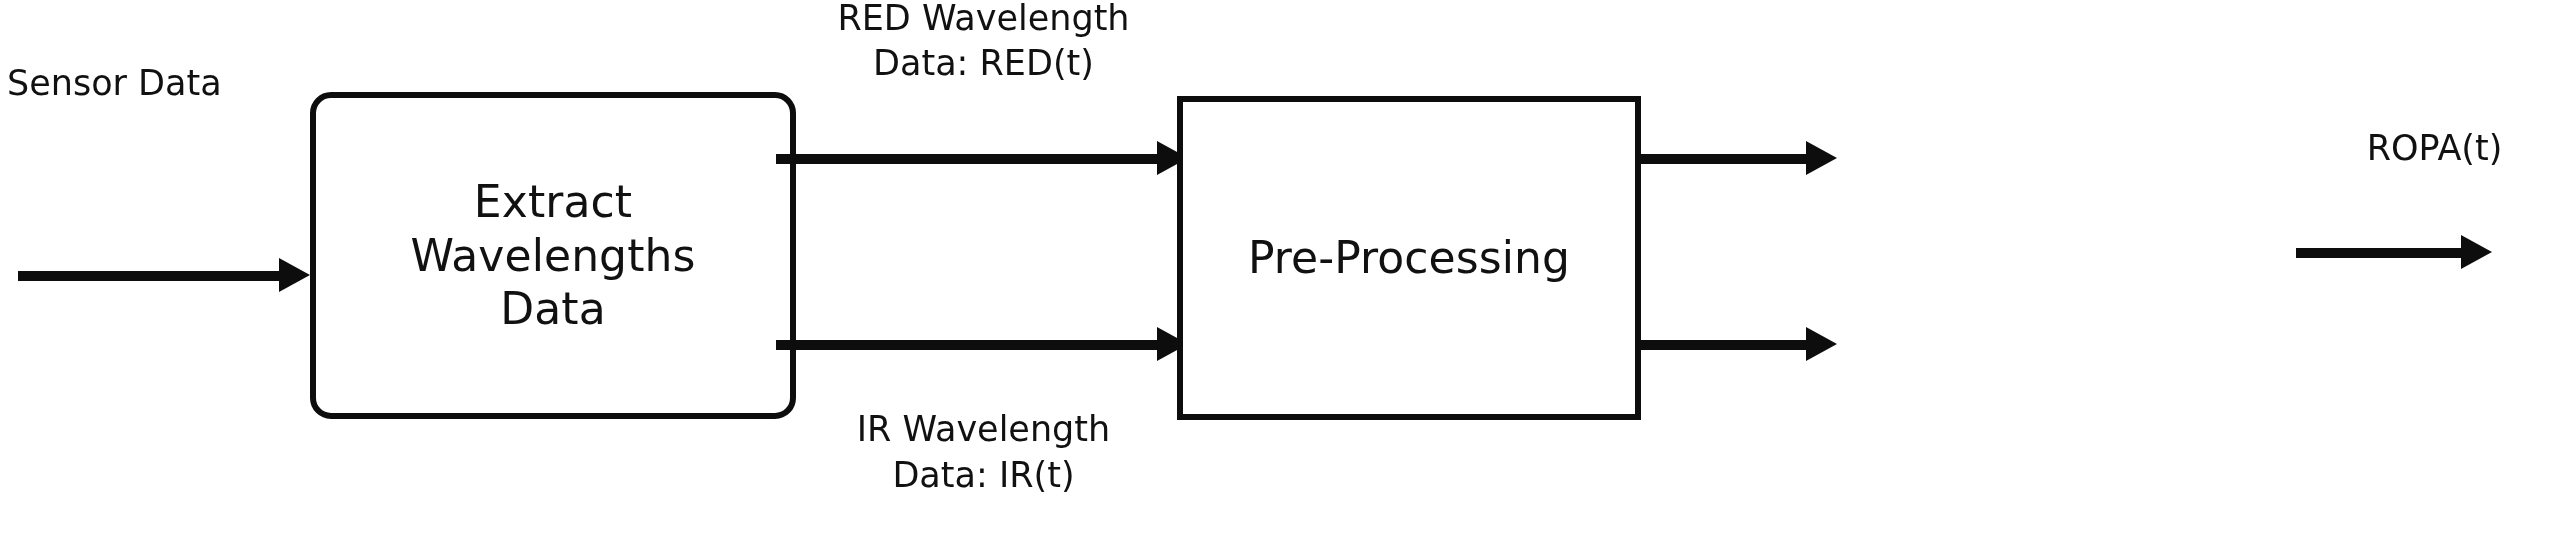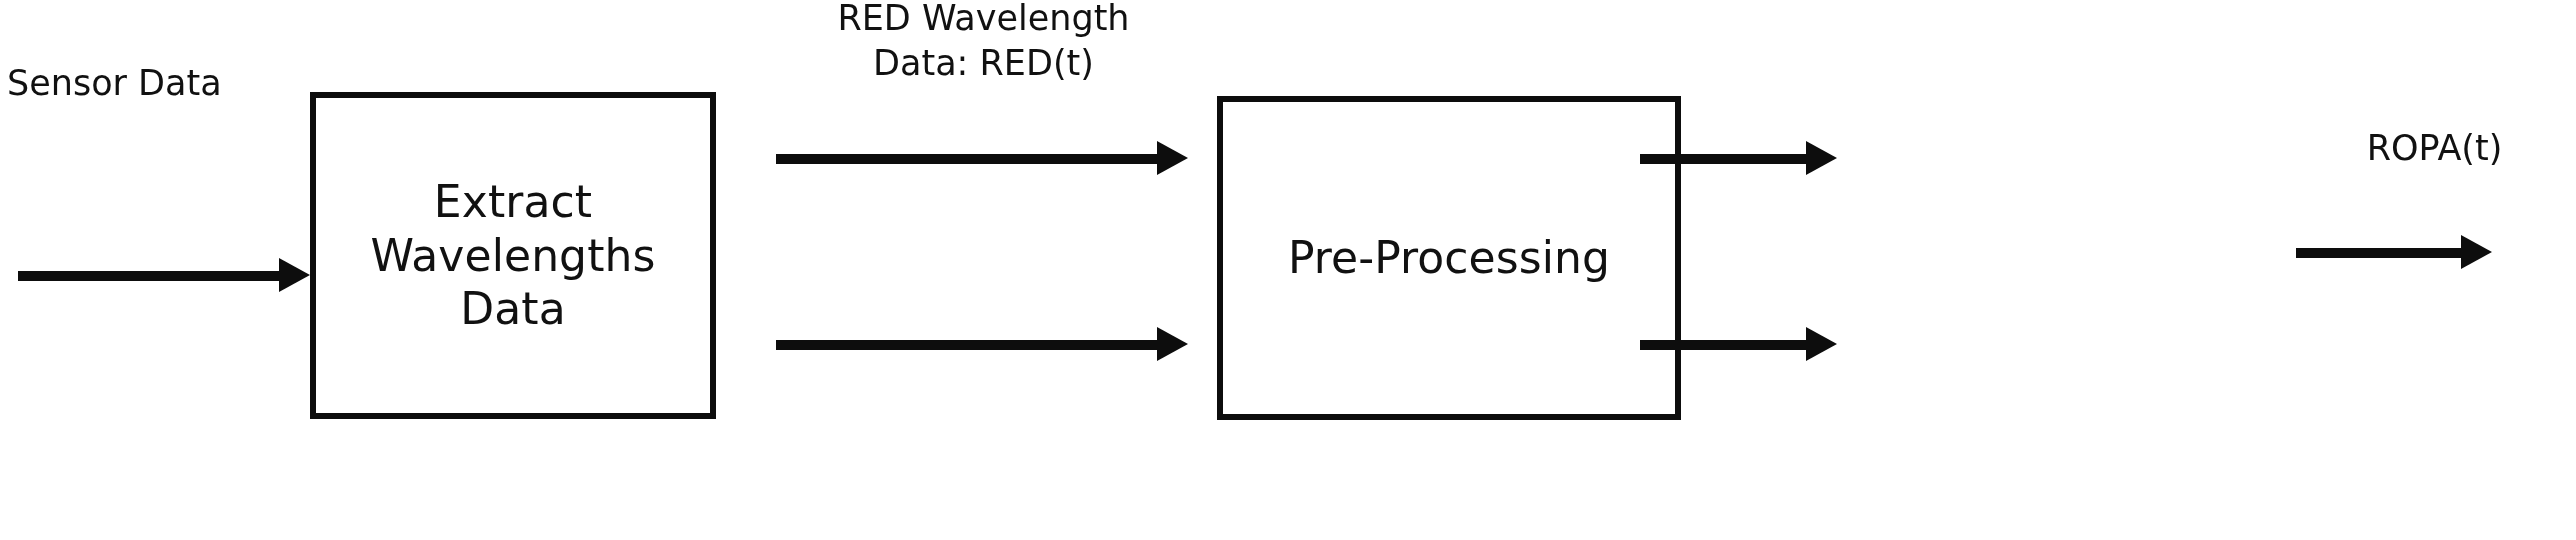--- a/index.html
+++ b/index.html
@@ -28,22 +28,22 @@
     text-align: center;
   }
   .proc-box .box-label {
     font-size: 44px;
     line-height: 1.22;
     font-weight: 400;
     letter-spacing: 0.1px;
     color: #111111;
     white-space: pre-line;
   }
-  #box-extract   { left: 310px;  top: 92px; width: 406px; height: 327px; }
-  #box-preproc   { left: 1177px; top: 96px; width: 464px; height: 324px; margin-left: 40px; }
+  #box-extract   { left: 310px;  top: 92px; width: 486px; height: 327px; border-radius: 21px; }
+  #box-preproc   { left: 1177px; top: 96px; width: 464px; height: 324px; }
   #box-model     { left: 1838px; top: 94px; width: 459px; height: 326px; }
 
   
   .arrow {
     position: absolute;
     height: 0;
   }
   .arrow .shaft {
     position: absolute;
     left: 0;
@@ -124,20 +124,22 @@
   <div class="arrow" id="arrow-red">
     <div class="shaft" style="width:381px;"></div>
     <div class="head" style="left:381px;"></div>
   </div>
 
   <div class="arrow" id="arrow-ir">
     <div class="shaft" style="width:381px;"></div>
     <div class="head" style="left:381px;"></div>
   </div>
 
+  <div class="flow-label" id="label-ir">IR Wavelength
+Data: IR(t)</div>
 
   <div class="proc-box" id="box-preproc">
     <span class="box-label">Pre-Processing</span>
   </div>
 
   <div class="arrow" id="arrow-pp-top">
     <div class="shaft" style="width:166px;"></div>
     <div class="head" style="left:166px;"></div>
   </div>
 

